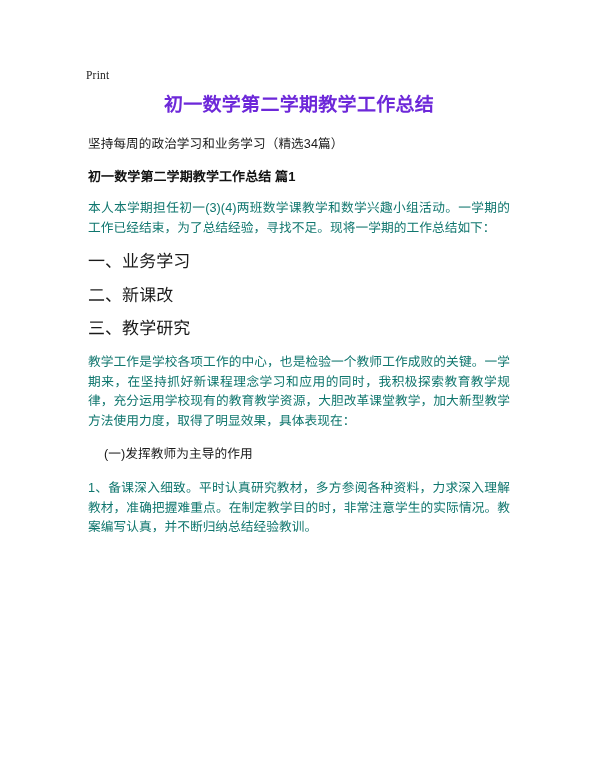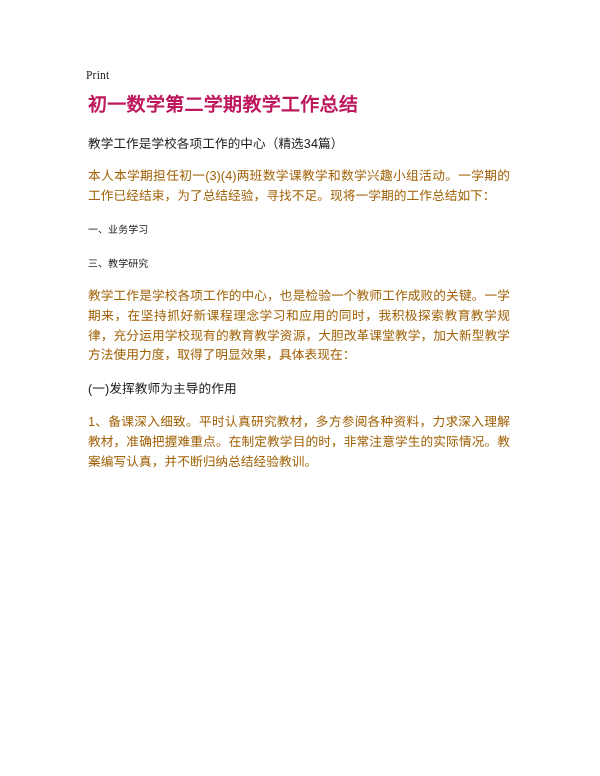--- a/index.html
+++ b/index.html
@@ -38,25 +38,25 @@
   .doc-body {
     position: absolute;
     left: 88px;
     top: 92px;
     width: 422px;
   }
   .doc-title {
     font-family: Liberation Serif, serif;
     font-size: 19px;
     font-weight: bold;
-    text-align: left;
+    text-align: center;
     line-height: 26px;
     letter-spacing: 0.3px;
     margin: 0 0 17px 0;
-    color: #be185d;
+    color: #6d28d9;
   }
   .subtitle {
     font-size: 12.6px;
     line-height: 19px;
     margin: 0 0 13px 0;
     color: #1a1a1a;
     letter-spacing: 0.1px;
   }
   .sub-heading {
     font-size: 13px;
@@ -65,55 +65,57 @@
     margin: 0 0 13px 0;
     color: #111111;
     letter-spacing: 0.1px;
   }
   p.para {
     font-size: 12.7px;
     line-height: 19.6px;
     margin: 0 0 14px 0;
     text-align: justify;
     text-justify: inter-ideograph;
-    color: #a16207;
+    color: #0f766e;
     letter-spacing: 0.05px;
   }
   p.section-head {
-    font-size: 10px;
+    font-size: 17px;
     line-height: 19.6px;
     margin: 0 0 14px 0;
     color: #1a1a1a;
     letter-spacing: 0.05px;
   }
   p.sub-section-head {
     font-size: 12.7px;
     line-height: 19.6px;
-    margin: 0 0 14px 0;
+    margin: 0 0 14px 16px;
     color: #1a1a1a;
     letter-spacing: 0.05px;
   }
 </style>
 </head>
 <body>
 
 <div class="page">
 
   <a class="print-link" href="#">Print</a>
 
   <div class="doc-body">
 
     <h1 class="doc-title">初一数学第二学期教学工作总结</h1>
 
-    <div class="subtitle">教学工作是学校各项工作的中心（精选34篇）</div>
+    <div class="subtitle">坚持每周的政治学习和业务学习（精选34篇）</div>
 
+    <div class="sub-heading">初一数学第二学期教学工作总结 篇1</div>
 
     <div>
       <p class="para">本人本学期担任初一(3)(4)两班数学课教学和数学兴趣小组活动。一学期的工作已经结束，为了总结经验，寻找不足。现将一学期的工作总结如下：</p>
       <p class="section-head">一、业务学习</p>
+      <p class="section-head">二、新课改</p>
       <p class="section-head">三、教学研究</p>
       <p class="para">教学工作是学校各项工作的中心，也是检验一个教师工作成败的关键。一学期来，在坚持抓好新课程理念学习和应用的同时，我积极探索教育教学规律，充分运用学校现有的教育教学资源，大胆改革课堂教学，加大新型教学方法使用力度，取得了明显效果，具体表现在：</p>
       <p class="sub-section-head">(一)发挥教师为主导的作用</p>
       <p class="para">1、备课深入细致。平时认真研究教材，多方参阅各种资料，力求深入理解教材，准确把握难重点。在制定教学目的时，非常注意学生的实际情况。教案编写认真，并不断归纳总结经验教训。</p>
 
     </div>
 
   </div>
 </div>
 

